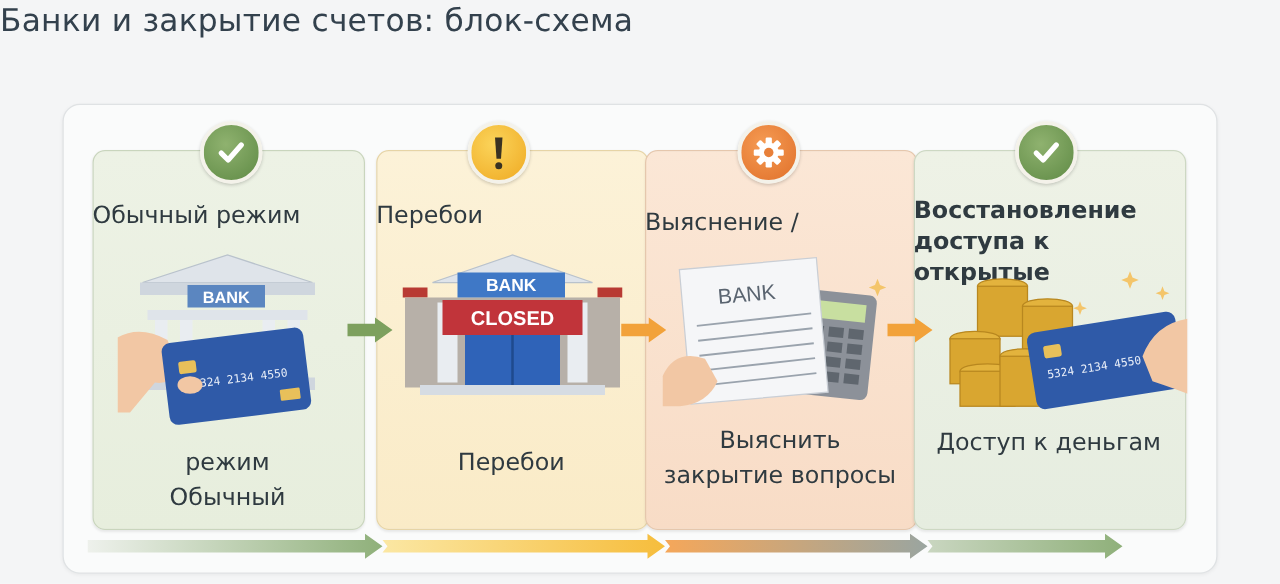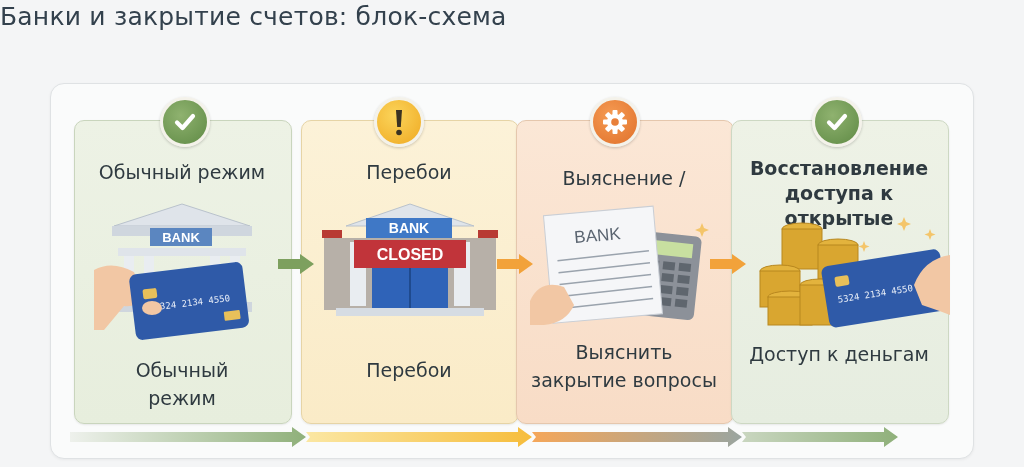--- a/index.html
+++ b/index.html
@@ -33,21 +33,21 @@
     position: absolute; top: 97px; width: 44px; height: 44px; border-radius: 50%;
     display: flex; align-items: center; justify-content: center;
     border: 3px solid #f4f2ea; box-shadow: 0 1px 3px rgba(0,0,0,0.2);
   }
   .badge.b1 { left: 160px; background: radial-gradient(circle at 40% 35%, #8fb26f, #5f8a45); }
   .badge.b2 { left: 374px; background: radial-gradient(circle at 40% 35%, #fbd45a, #efa922); }
   .badge.b3 { left: 590px; background: radial-gradient(circle at 40% 35%, #f59b53, #e0702a); }
   .badge.b4 { left: 812px; background: radial-gradient(circle at 40% 35%, #8fb26f, #5f8a45); }
 
   .card-heading {
-    position: absolute; width: 216px; text-align: center;
+    position: absolute; width: 216px; text-align: left;
     font-size: 19px; color: #2f3a40; line-height: 25px;
   }
   .card-footer {
     position: absolute; width: 216px; text-align: center;
     font-size: 19px; color: #2f3a40; line-height: 28px;
   }
   .illus { position: absolute; }
   .arrow { position: absolute; top: 253px; }
 
   .progress-bar { position: absolute; top: 426px; height: 22px; }
@@ -221,22 +221,22 @@
       <path d="M2 6 h22 v-5 l14 10 l-14 10 v-5 h-22 z" fill="#f2a23a"></path>
     </svg>
 </div>
 <div class="arrow" style="left:708px;">
   <svg width="40" height="22" viewBox="0 0 40 22">
       <path d="M2 6 h22 v-5 l14 10 l-14 10 v-5 h-22 z" fill="#f2a23a"></path>
     </svg>
 </div>
 
 <div class="card-footer" style="left:74px; top:356px;">
+  <div>режим</div>
   <div>Обычный</div>
-  <div>режим</div>
 </div>
 <div class="card-footer" style="left:301px; top:356px;">
   <div>Перебои</div>
 </div>
 <div class="card-footer" style="left:516px; top:338px;">
   <div>Выяснить</div>
   <div>закрытие вопросы</div>
 </div>
 <div class="card-footer" style="left:731px; top:340px;">
   <div>Доступ к деньгам</div>

